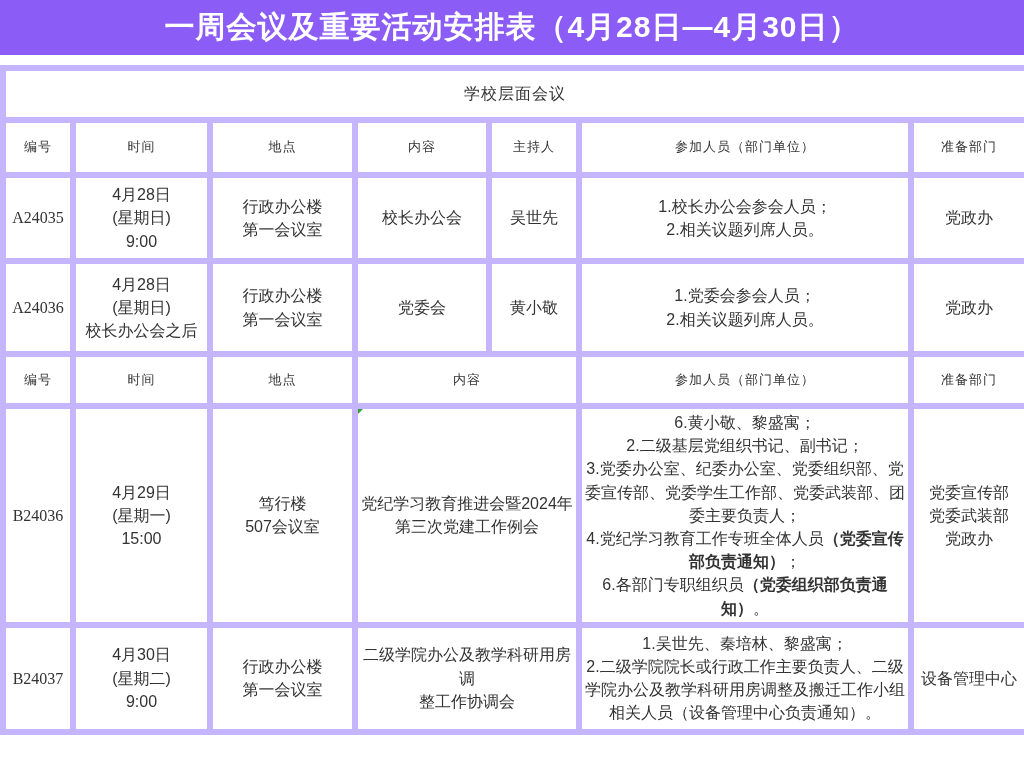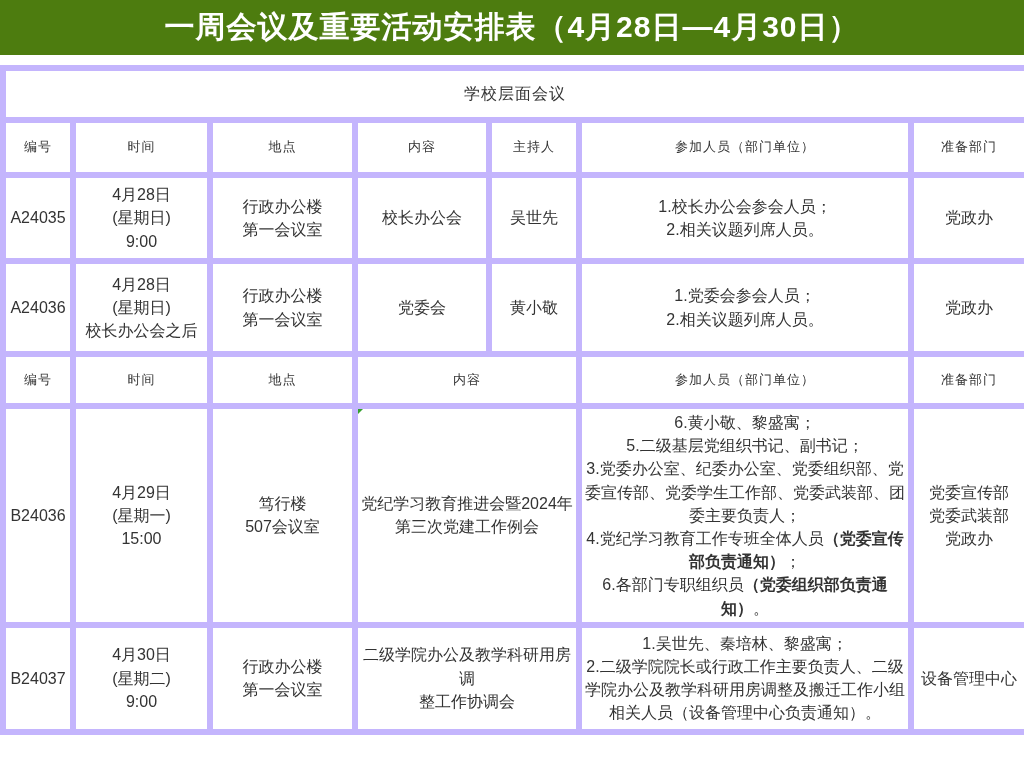--- a/index.html
+++ b/index.html
@@ -7,21 +7,21 @@
   body {
     width: 1024px;
     height: 782px;
     font-family: "Liberation Sans", "DejaVu Sans", sans-serif;
     color: #333333;
     overflow: hidden;
   }
   .title-bar {
     width: 1024px;
     height: 55px;
-    background: #4d7c0f;
+    background: #8b5cf6;
     color: #ffffff;
     display: flex;
     align-items: center;
     justify-content: center;
     font-size: 30px;
     font-weight: bold;
     letter-spacing: 1px;
   }
   .gap { height: 10px; background: #ffffff; }
   table.schedule {
@@ -42,21 +42,21 @@
     font-size: 19px;
     height: 52px;
     letter-spacing: 1px;
   }
   tr.header-row td {
     font-size: 13px;
     letter-spacing: 1px;
   }
   tr.hr1 td { height: 55px; }
   tr.hr2 td { height: 52px; }
-  td.cell-id { font-size: 17px; }
+  td.cell-id { font-size: 17px; font-family: Liberation Serif, serif; }
   td.cell-participants {
     text-align: left;
     font-size: 15.5px;
     line-height: 1.5;
     padding: 4px 6px;
     word-break: break-all;
   }
   td.cell-content { word-break: break-all; position: relative; margin-left: 8px; }
   .comment-marker {
     position: absolute;
@@ -175,21 +175,21 @@
         </td>
     <td colspan="2" class="cell-content">
       <span class="comment-marker"></span>
       <span style="display:block">
             <div><span>党纪学习教育推进会暨2024年</span></div>
             <div><span>第三次党建工作例会</span></div>
           </span>
     </td>
     <td class="cell-participants">
           <div><span>6.黄小敬、黎盛寓；</span></div>
-          <div><span>5.二级基层党组织书记、副书记；</span></div>
+          <div><span>2.二级基层党组织书记、副书记；</span></div>
           <div><span>3.党委办公室、纪委办公室、党委组织部、党委宣传部、党委学生工作部、党委武装部、团委主要负责人；</span></div>
           <div><span>4.党纪学习教育工作专班全体人员</span><span style="font-weight: bold;">（党委宣传部负责通知）</span><span>；</span></div>
           <div><span>6.各部门专职组织员</span><span style="font-weight: bold;">（党委组织部负责通知）</span><span>。</span></div>
         </td>
     <td class="cell-prepare">
           <div><span>党委宣传部</span></div>
           <div><span>党委武装部</span></div>
           <div><span>党政办</span></div>
         </td>
   </tr>

